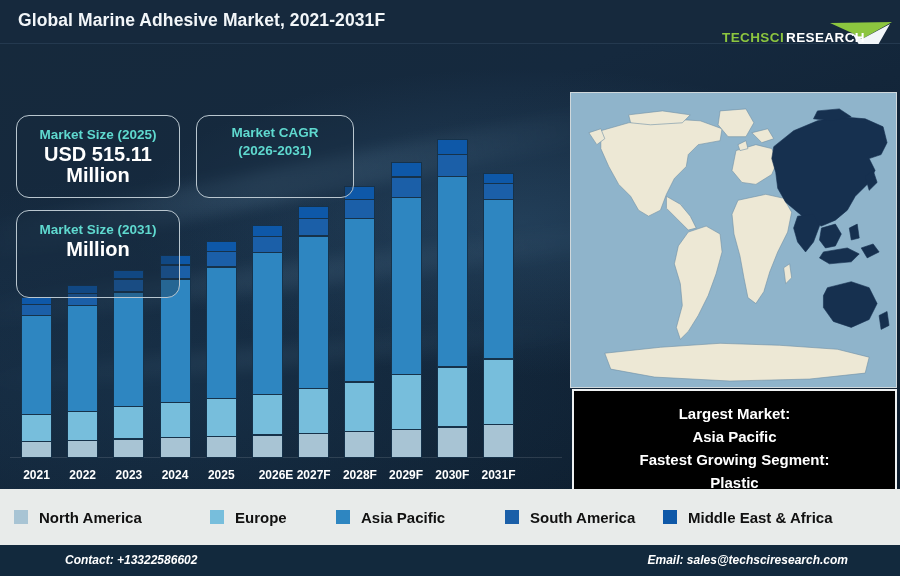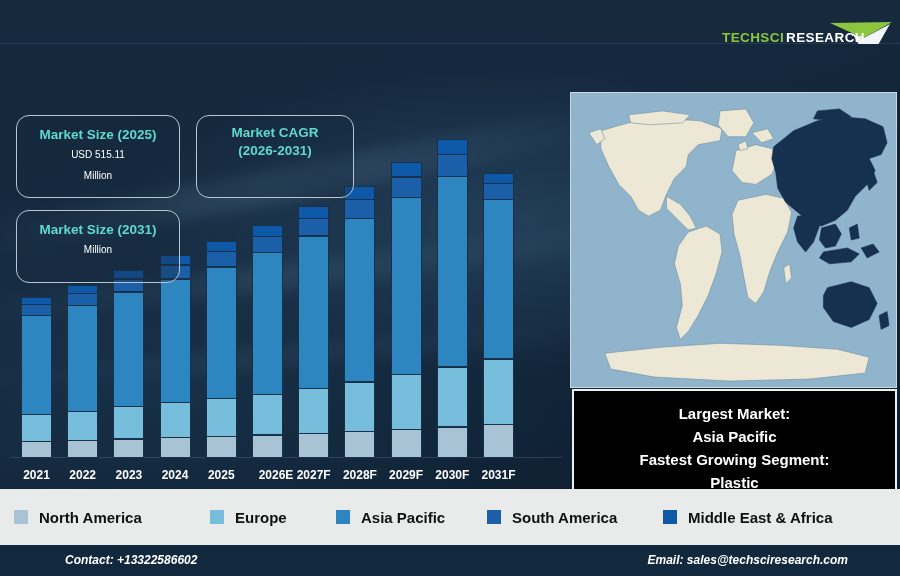--- a/index.html
+++ b/index.html
@@ -48,26 +48,26 @@
     position:absolute;
     border:1.3px solid #b9c6cf;
     border-radius:13px;
     background:rgba(22,42,62,.35);
     text-align:center;
     color:#ffffff;
   }
   .card .kicker {
     color:#5fd9cf; font-weight:bold; font-size:13.5px; line-height:18px;
   }
-  .card .val { color:#ffffff; font-weight:normal; font-size:10px; line-height:21px; }
+  .card .val { color:#ffffff; font-weight:bold; font-size:20px; line-height:21px; }
   .card .val.big { font-size:19px; line-height:26px; font-weight:normal; }
 
   #card-size-2025 { left:16px; top:71px; width:164px; height:83px; padding-top:10px; }
   #card-cagr     { left:196px; top:71px; width:158px; height:83px; padding-top:8px; }
-  #card-size-2031 { left:16px; top:166px; width:164px; height:73px; padding-top:10px; }
+  #card-size-2031 { left:16px; top:166px; width:164px; height:88px; padding-top:10px; }
 
   
   .chart { position:absolute; left:0; top:0; width:570px; height:445px; }
   .bar {
     position:absolute; bottom:31px; width:31px;
     display:flex; flex-direction:column; justify-content:flex-end;
   }
   .seg { width:100%; border:.7px solid #16324a; margin-top:-0.7px; }
   .axis-line {
     position:absolute; left:10px; bottom:31px; width:552px; height:1px;
@@ -116,20 +116,21 @@
   }
   #footer-contact { left:56px;margin-left:9px; }
   #footer-email { right:52px; }
 </style>
 </head>
 <body>
 
 <div id="root">
 
   <div class="header">
+    <div class="header-title">Global Marine Adhesive Market, 2021-2031F</div>
     <div class="logo">
       <svg viewBox="0 0 182 40" width="182" height="40">
         <path d="M118 4 L180 3 L150 20 L140 14 Z" fill="#8cc63f"></path>
         <path d="M140 14 L150 20 L178 5 L166 26 L152 34 Z" fill="#f2f6f9"></path>
         <text x="10" y="23" font-family="Liberation Sans, sans-serif" font-size="13.5" font-weight="bold" fill="#8cc63f" letter-spacing="0.4">TECHSCI</text>
         <text x="74" y="23" font-family="Liberation Sans, sans-serif" font-size="13.5" font-weight="bold" fill="#ffffff" letter-spacing="0.4">RESEARCH</text>
         <text x="92" y="33" font-family="Liberation Sans, sans-serif" font-size="8" font-style="italic" fill="#cdd6dd">from NOW to NEXT</text>
       </svg>
     </div>
   </div>
@@ -316,21 +317,21 @@
         <span class="legend-label">North America</span>
       </div>
       <div class="legend-item" style="position: absolute; left: 210px;">
         <span class="legend-swatch" style="background: rgb(119, 190, 220);"></span>
         <span class="legend-label">Europe</span>
       </div>
       <div class="legend-item" style="position: absolute; left: 336px;">
         <span class="legend-swatch" style="background: rgb(46, 134, 193);"></span>
         <span class="legend-label">Asia Pacific</span>
       </div>
-      <div class="legend-item" style="position: absolute; left: 487px;">
+      <div class="legend-item" style="position: absolute; left: 505px;">
         <span class="legend-swatch" style="background: rgb(27, 95, 168);"></span>
         <span class="legend-label">South America</span>
       </div>
       <div class="legend-item" style="position: absolute; left: 663px;">
         <span class="legend-swatch" style="background: rgb(14, 88, 168);"></span>
         <span class="legend-label">Middle East &amp; Africa</span>
       </div>
     </div>
 
   <div class="footer">

